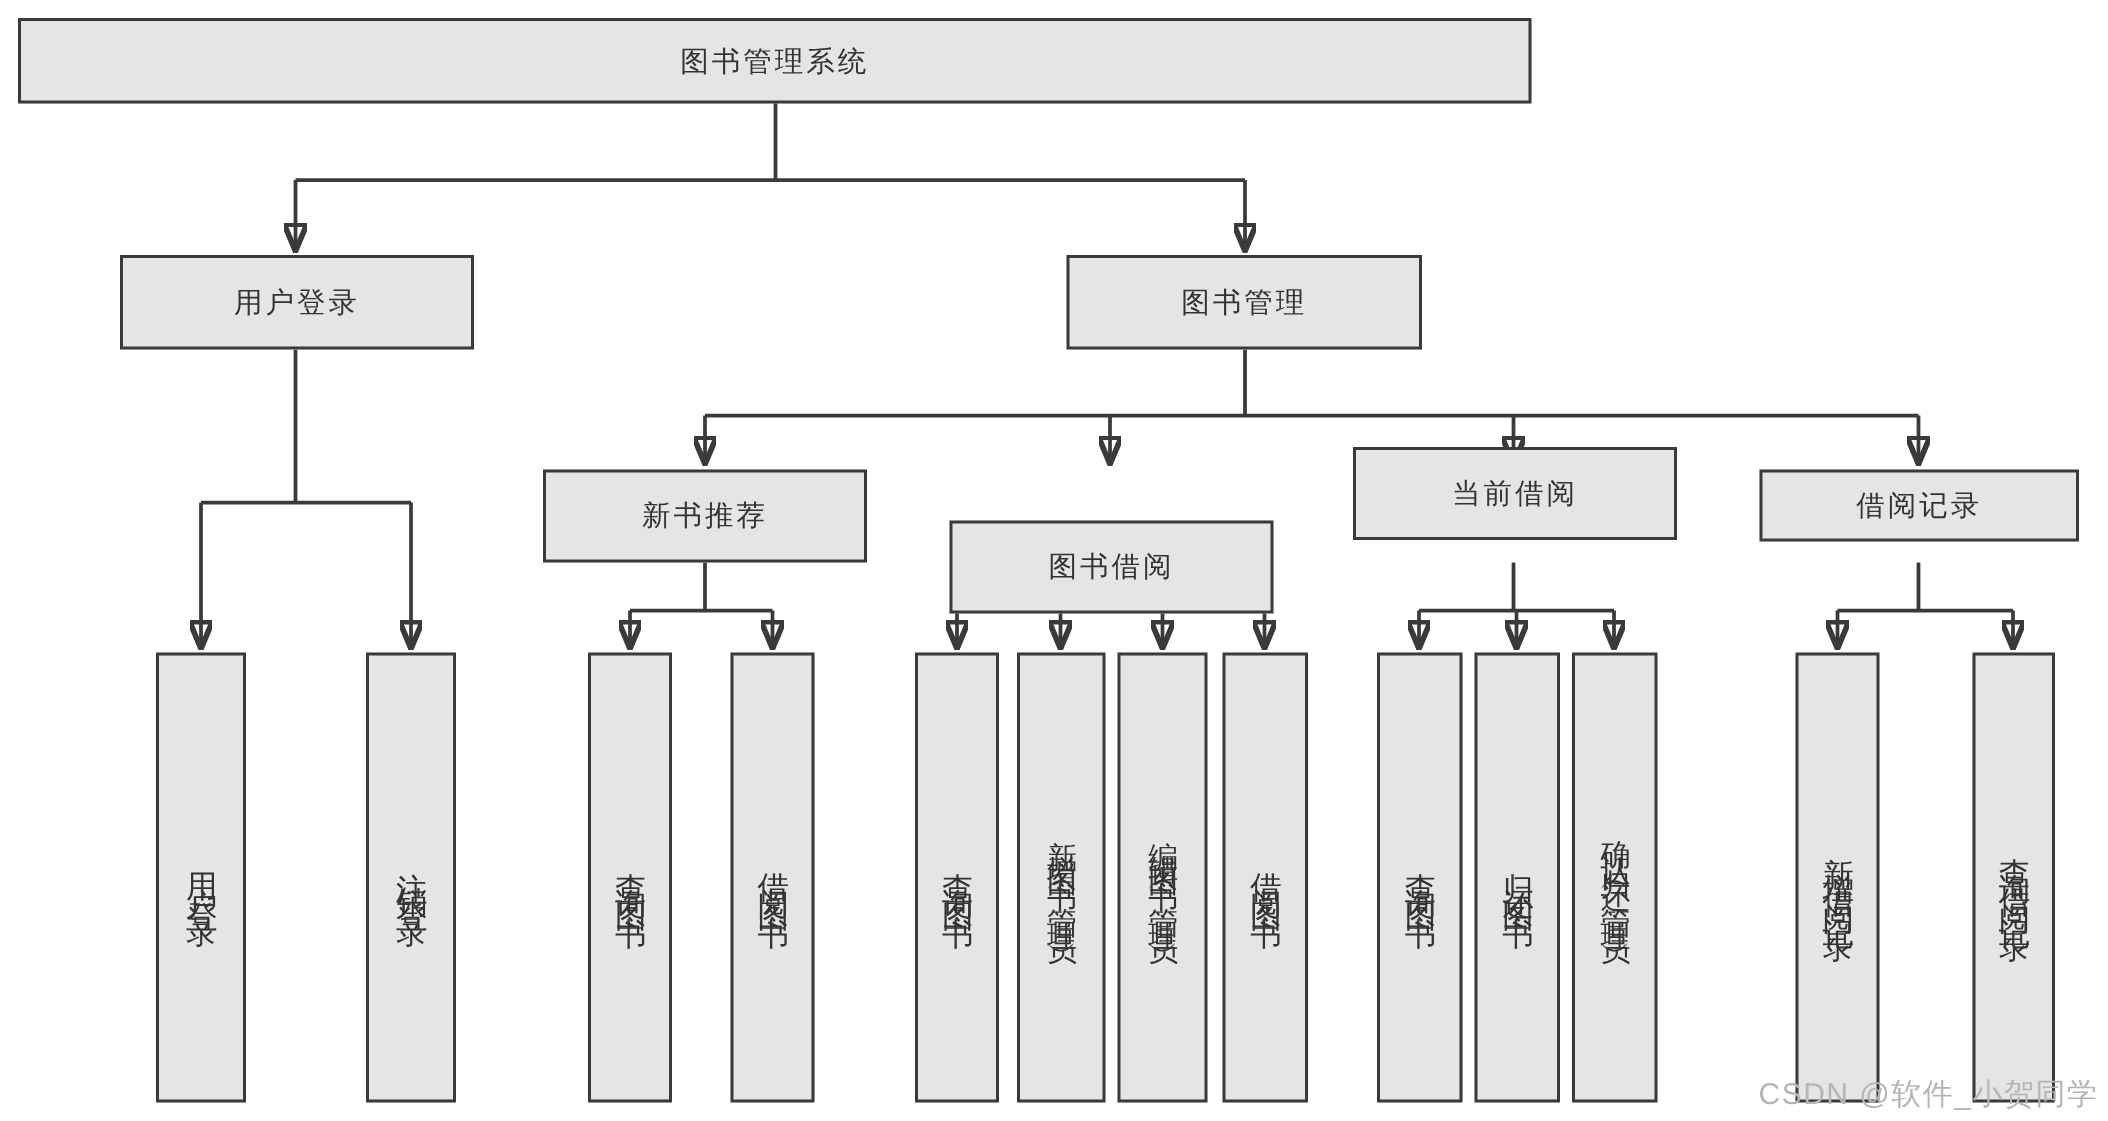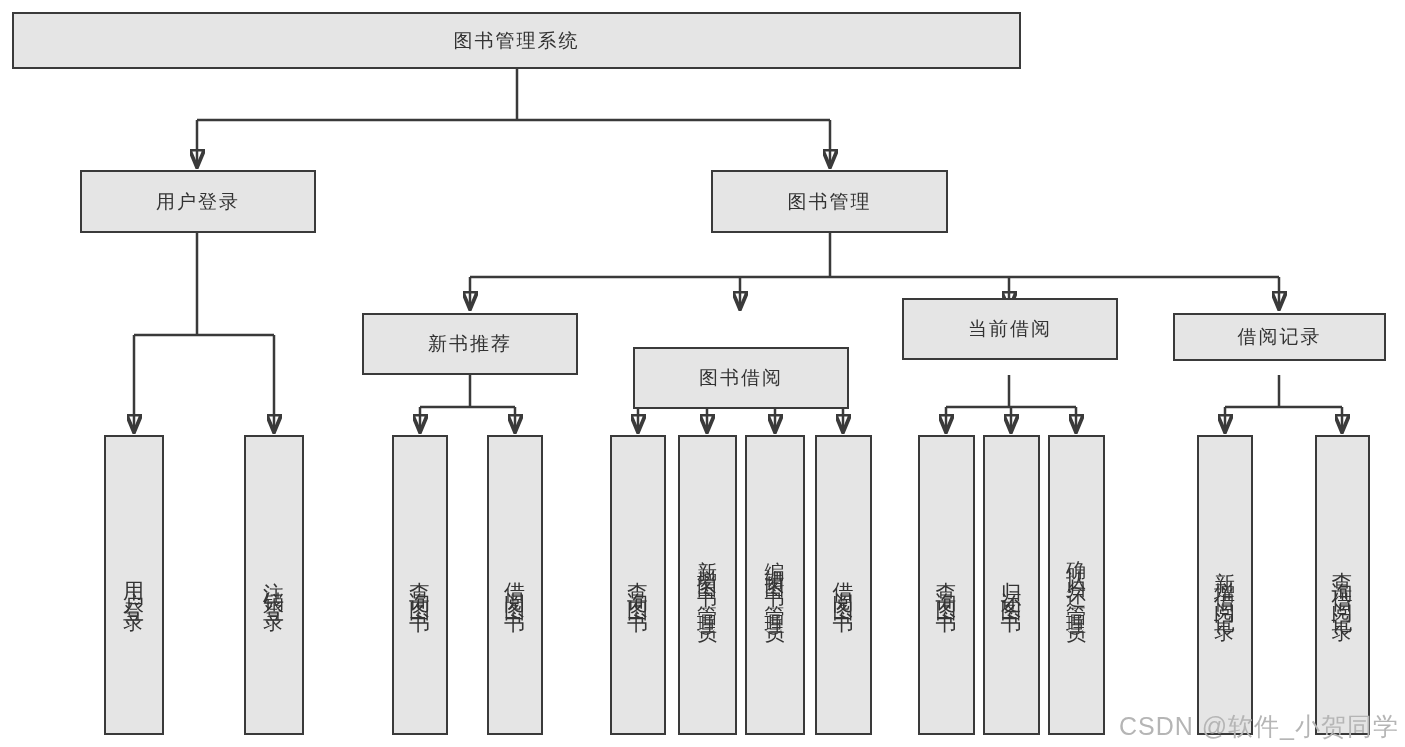--- a/index.html
+++ b/index.html
@@ -15,21 +15,21 @@
     justify-content:center;text-align:center;z-index:2;
   }
   .h{font-size:19px;letter-spacing:2px;}
   .v{
     writing-mode:vertical-rl;text-orientation:mixed;
     font-size:21px;letter-spacing:10px;line-height:1;
   }
   .v.long{letter-spacing:9px;font-size:20px;}
   .watermark{
     position:absolute;right:6px;bottom:4px;color:#b5b5b5;
-    font-size:25px;letter-spacing:1px;z-index:3;white-space:nowrap;
+    font-size:20px;letter-spacing:1px;z-index:3;white-space:nowrap;
   }
 </style>
 </head>
 <body>
 
 <div class="canvas">
 
   <svg class="connectors" viewBox="0 0 1405 747" xmlns="http://www.w3.org/2000/svg">
     <defs>
       <marker id="arrow" viewBox="0 0 12 10" refX="11" refY="5" markerWidth="8" markerHeight="6" orient="auto">

